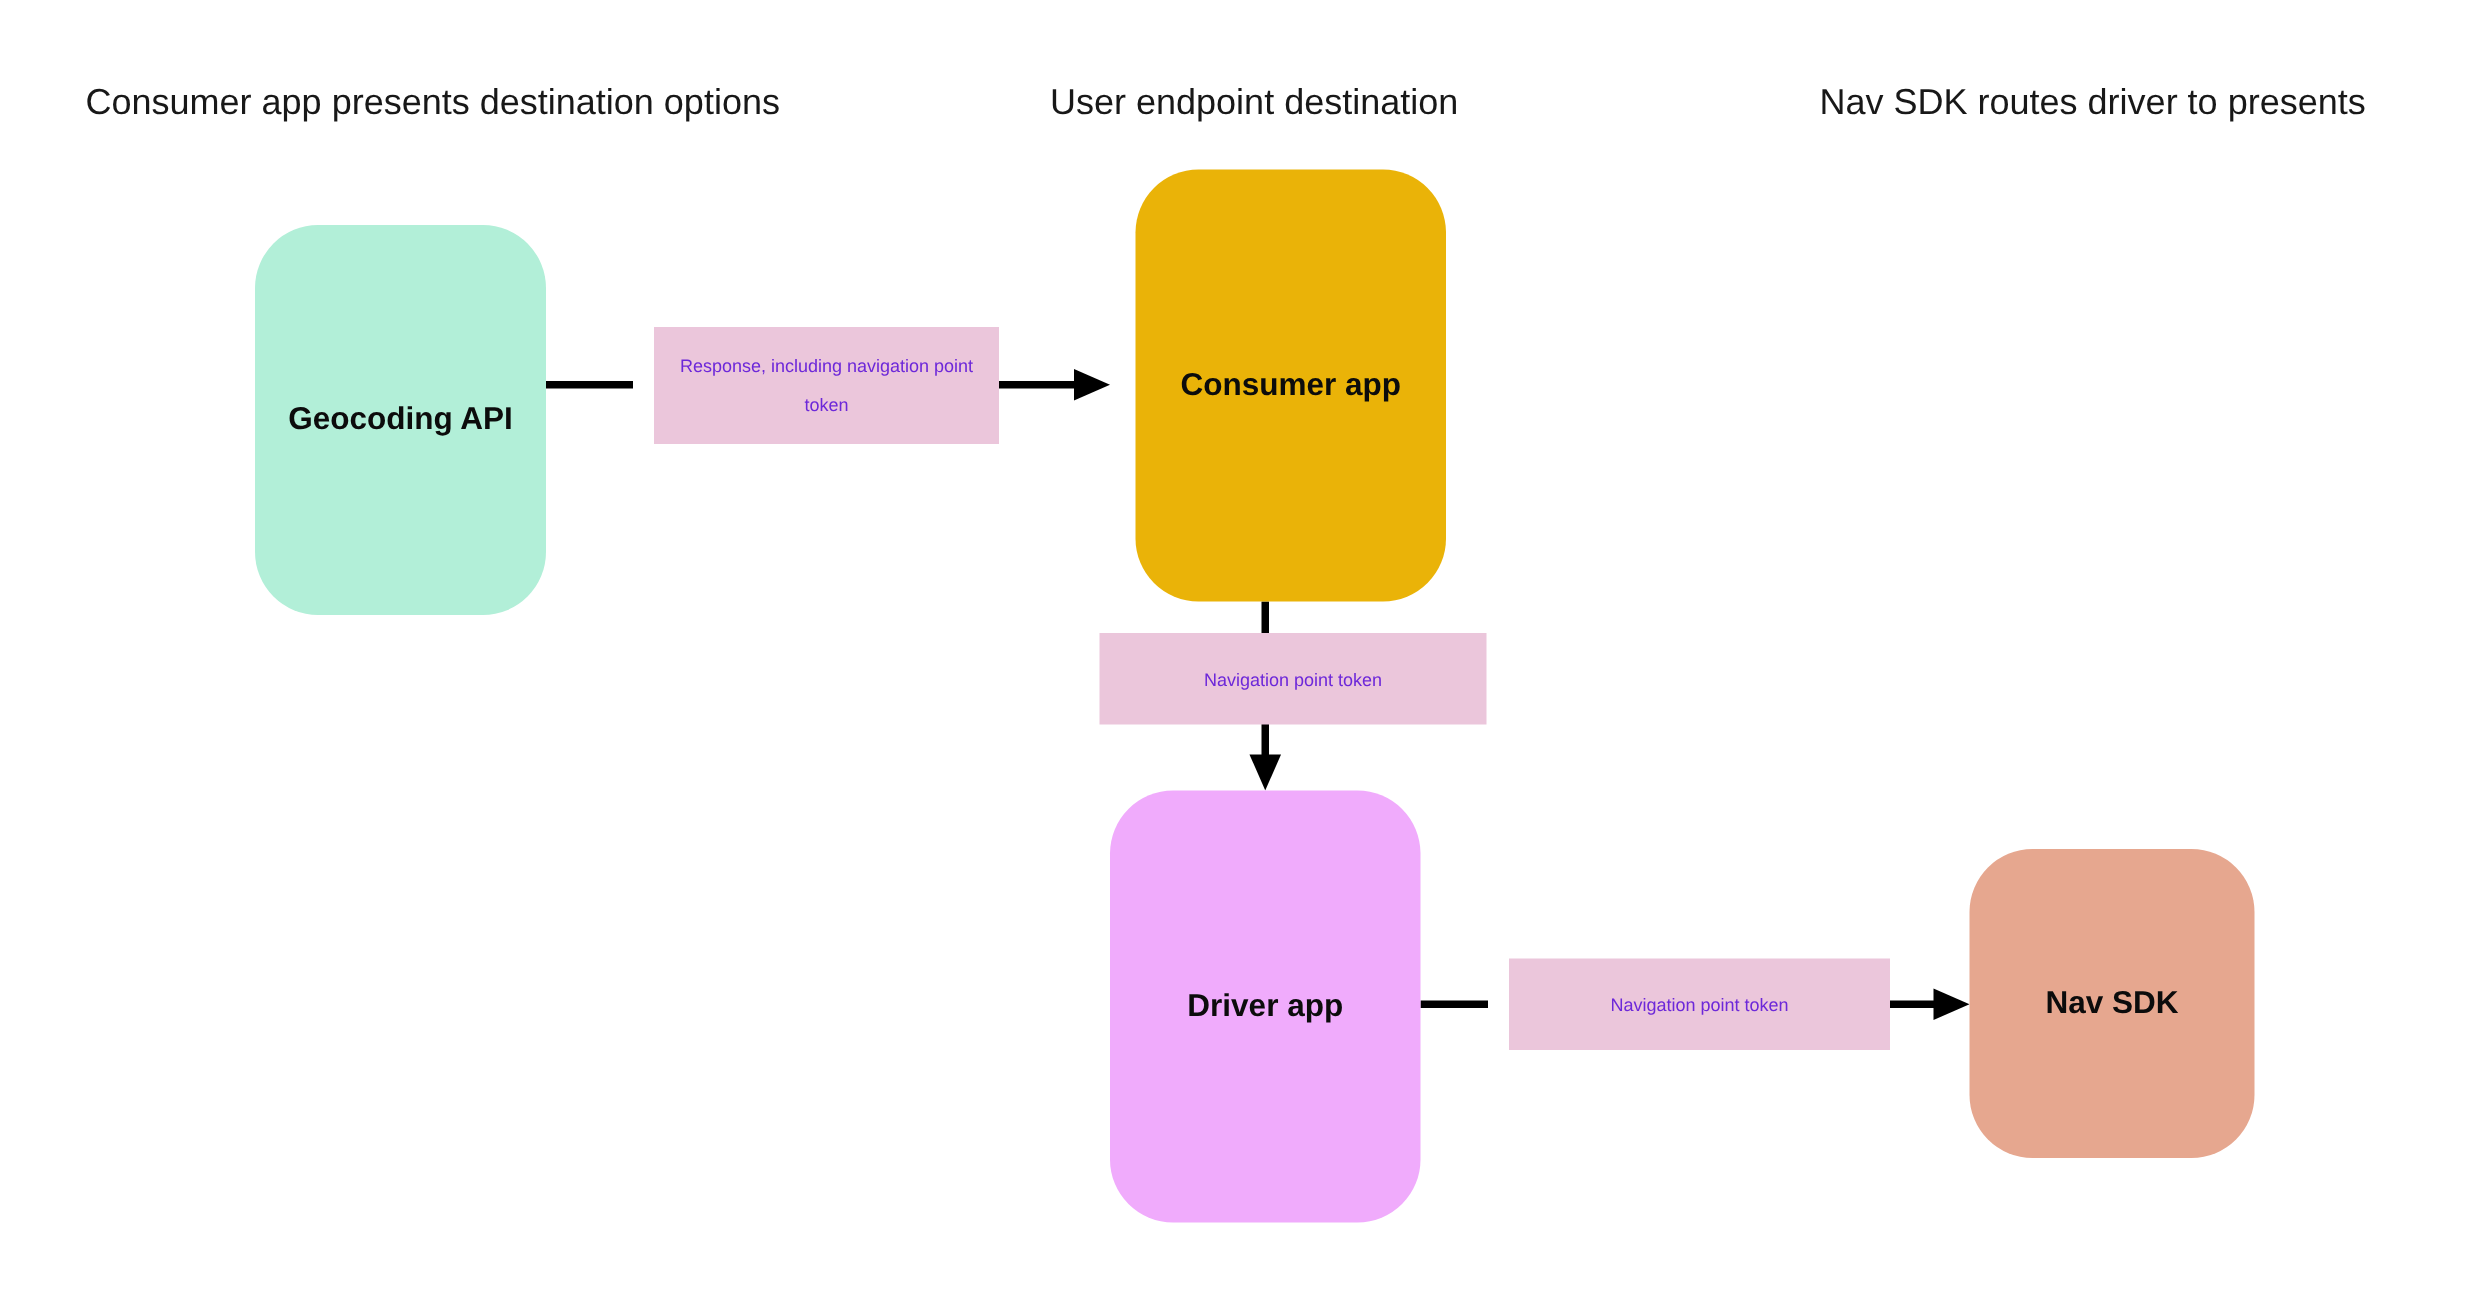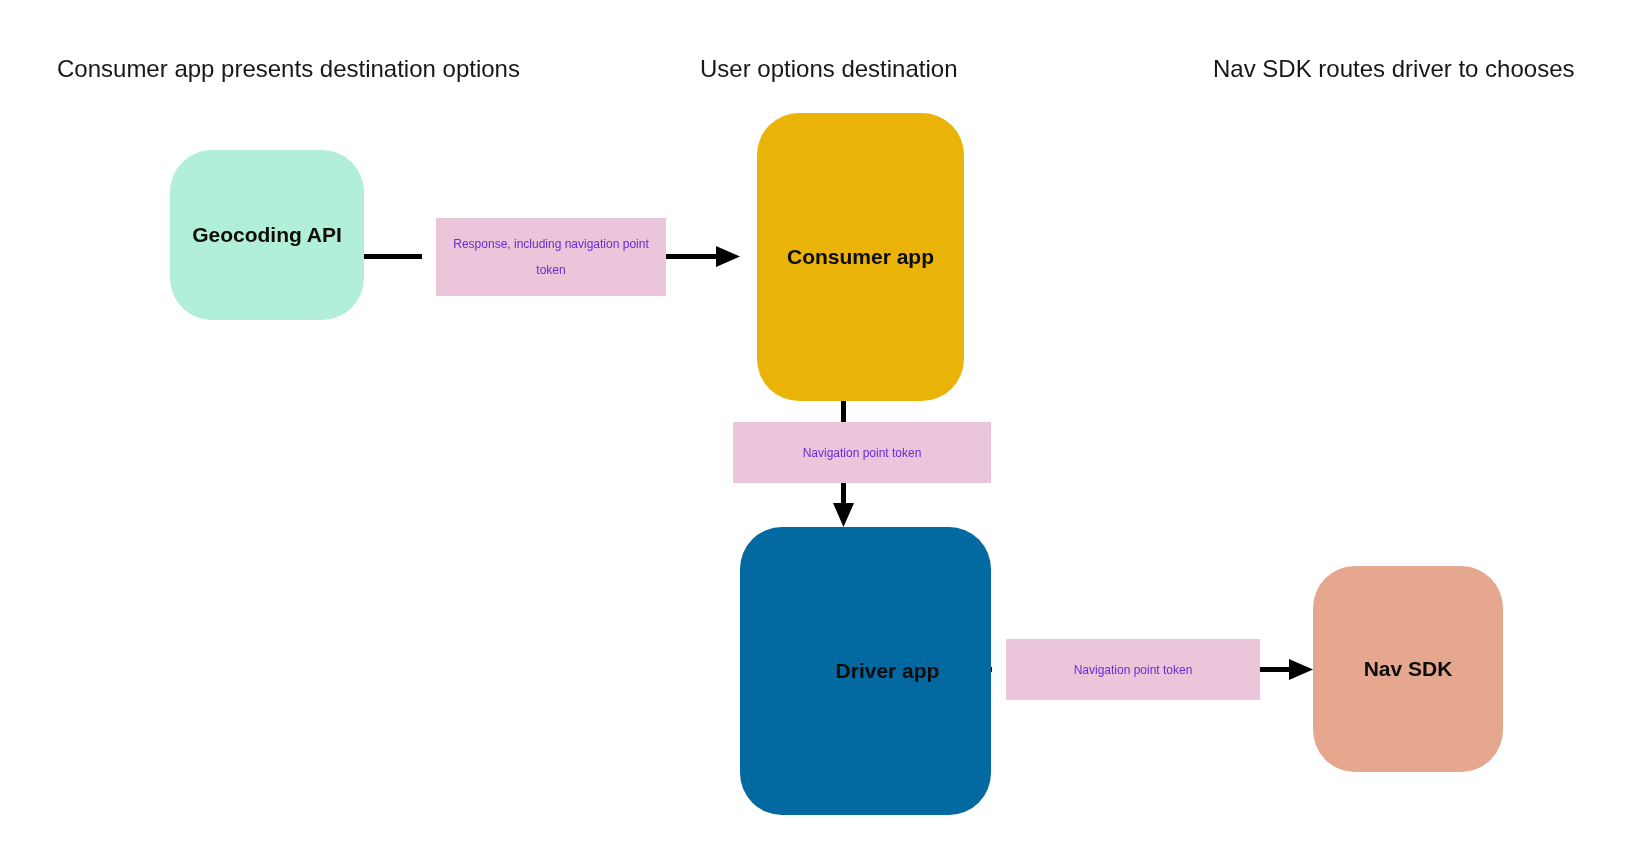--- a/index.html
+++ b/index.html
@@ -28,21 +28,21 @@
     position: absolute;
     border-radius: 42px;
     display: flex;
     align-items: center;
     justify-content: center;
     font-weight: 700;
     font-size: 21px;
     color: #0c0c0c;
     text-align: center;
   }
-  #node-geocoding { left: 170px;  top: 150px; width: 194px; height: 170px; background: #b2efd8; }
+  #node-geocoding { left: 170px;  top: 150px; width: 194px; height: 260px; background: #b2efd8; }
   #node-consumer  { left: 740px;  top: 113px; width: 207px; height: 288px; background: #82c0ef; }
   #node-driver    { left: 740px;  top: 527px; width: 207px; height: 288px; background: #82c0ef; }
   #node-navsdk    { left: 1313px; top: 566px; width: 190px; height: 206px; background: #e6a78f; }
 
   .edge-label {
     position: absolute;
     display: flex;
     align-items: center;
     justify-content: center;
     text-align: center;
@@ -55,22 +55,22 @@
   #edge-label-1 { left: 418px; top: 218px; width: 230px; height: 78px; padding: 0 10px; box-sizing: border-box; }
   #edge-label-2 { left: 715px; top: 422px; width: 258px; height: 61px; }
   #edge-label-3 { left: 988px; top: 639px; width: 254px; height: 61px; }
 </style>
 </head>
 <body>
 
 <div class="canvas">
 
   <div class="heading" id="heading-1">Consumer app presents destination options</div>
-  <div class="heading" id="heading-2">User options destination</div>
-  <div class="heading" id="heading-3">Nav SDK routes driver to chooses</div>
+  <div class="heading" id="heading-2">User endpoint destination</div>
+  <div class="heading" id="heading-3">Nav SDK routes driver to presents</div>
 
   <svg class="arrows" width="1646" height="868" viewBox="0 0 1646 868">
 
     <line x1="364" y1="256.5" x2="422" y2="256.5" stroke="#000000" stroke-width="5"></line>
 
     <line x1="644" y1="256.5" x2="721" y2="256.5" stroke="#000000" stroke-width="5"></line>
     <polygon points="716,246 740,256.5 716,267" fill="#000000"></polygon>
 
     <line x1="843.5" y1="401" x2="843.5" y2="426" stroke="#000000" stroke-width="5"></line>
 
@@ -84,21 +84,21 @@
   </svg>
 
   <div class="node" id="node-geocoding" style="background-color: rgb(178, 239, 216);">
     <span>Geocoding API</span>
   </div>
 
   <div class="node" id="node-consumer" style="background-color: #eab308; margin-left: 17px;">
     <span>Consumer app</span>
   </div>
 
-  <div class="node" id="node-driver" style="background-color: #0369a1; padding-left: 44px;">
+  <div class="node" id="node-driver" style="background-color: #f0abfc;">
     <span>Driver app</span>
   </div>
 
   <div class="node" id="node-navsdk" style="background-color: rgb(230, 167, 143);">
     <span>Nav SDK</span>
   </div>
 
   <div class="edge-label" id="edge-label-1" style="background-color: rgb(235, 198, 219);">Response, including navigation point token</div>
 
   <div class="edge-label" id="edge-label-2" style="background-color: rgb(235, 198, 219);">Navigation point token</div>

